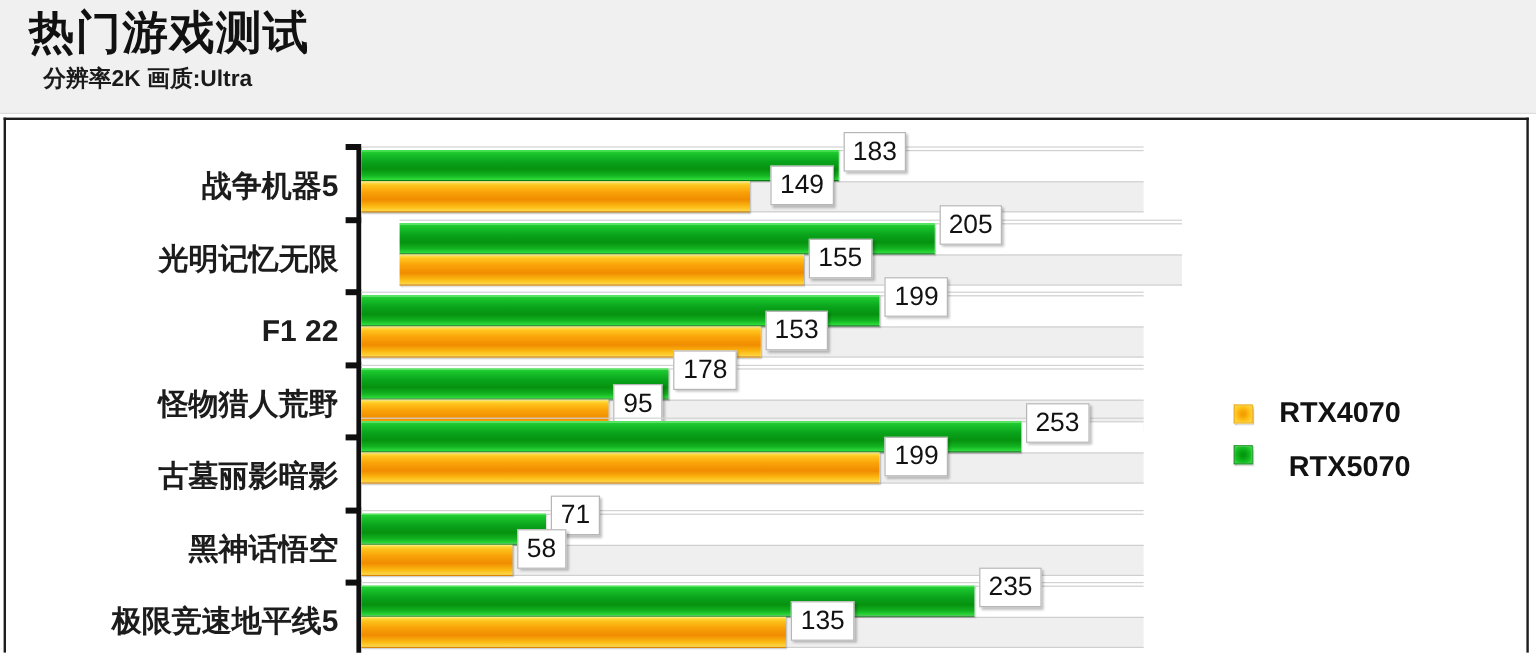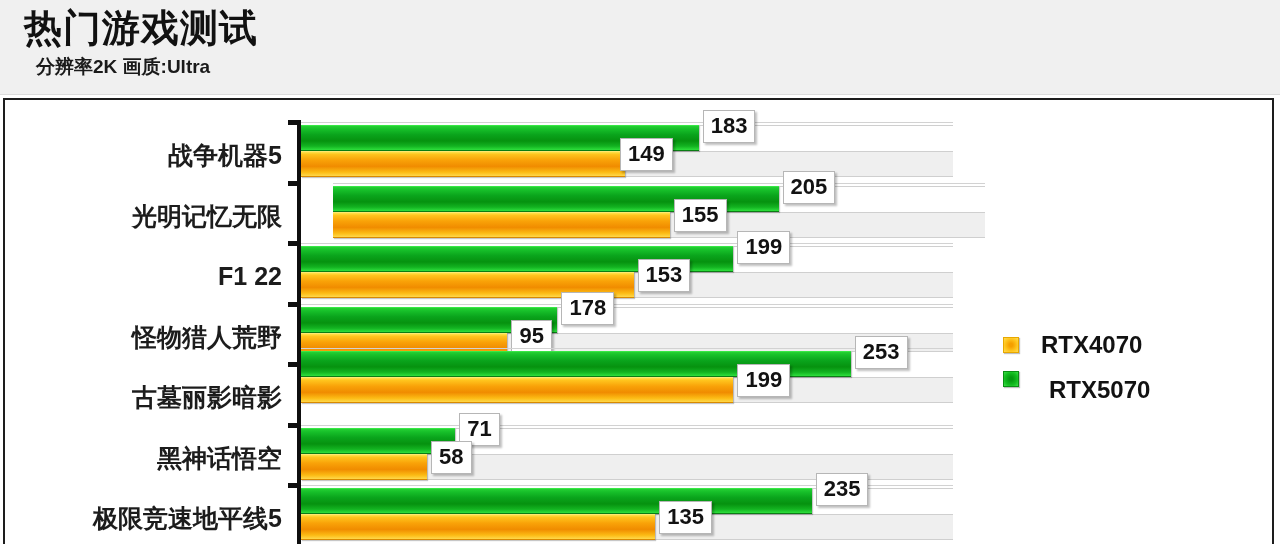--- a/index.html
+++ b/index.html
@@ -93,29 +93,29 @@
     border-top:1px solid #ffe870;
     border-bottom:1px solid #d98a00;
     box-shadow: 1px 1px 1px rgba(0,0,0,0.22);
   }
 
   .val-label {
     position:absolute;
     background:#ffffff;
     border:1px solid #b6b6b6;
     box-shadow: 2px 2px 2px rgba(0,0,0,0.25);
-    font-size:22px; font-weight:700; color:#121212;
+    font-size:22px; font-weight:400; color:#121212;
     padding:2px 7px 3px 7px;
     line-height:26px;
     white-space:nowrap;
   }
 
   
   #legend {
-    position:absolute; left:1003px; top:330px; width:210px;
+    position:absolute; left:1028px; top:330px; width:210px;
   }
   .legend-row {
     position:relative; height:30px; margin-bottom:4px;
     display:flex; align-items:center;
   }
   .swatch {
     width:16px; height:16px; flex:0 0 16px;
     box-shadow: 1px 1px 1px rgba(0,0,0,0.25);
   }
   .swatch.orange {
@@ -156,21 +156,21 @@
           <div class="axis-tick" style="top: 383px;"></div>
         </div>
       <div id="rows">
           <div class="group" style="top: 22px; height: 60.5px;">
             <div class="gridline" style="top: 0px;"></div>
             <div class="track green-track" style="top: 3px; height: 26px;"></div>
             <div class="track" style="top: 29px; height: 26px;"></div>
             <div class="bar green" title="RTX5070: 183" style="top: 3px; width: 397.72px;"></div>
             <div class="bar orange" title="RTX4070: 149" style="top: 29px; width: 323.827px;"></div>
             <div class="val-label" style="left: 401.72px; top: -12px;">183</div>
-            <div class="val-label" style="left: 319px; top: 16px;">149</div>
+            <div class="val-label" style="left: 341px; top: 16px;">149</div>
           </div>
           <div class="group" style="top: 82.5px; height: 60.5px; margin-left: 32px;">
             <div class="gridline" style="top: 0px;"></div>
             <div class="track green-track" style="top: 3px; height: 26px;"></div>
             <div class="track" style="top: 29px; height: 26px;"></div>
             <div class="bar green" title="RTX5070: 205" style="top: 3px; width: 445.533px;"></div>
             <div class="bar orange" title="RTX4070: 155" style="top: 29px; width: 336.867px;"></div>
             <div class="val-label" style="left: 449.533px; top: -12px;">205</div>
             <div class="val-label" style="left: 340.867px; top: 16px;">155</div>
           </div>

